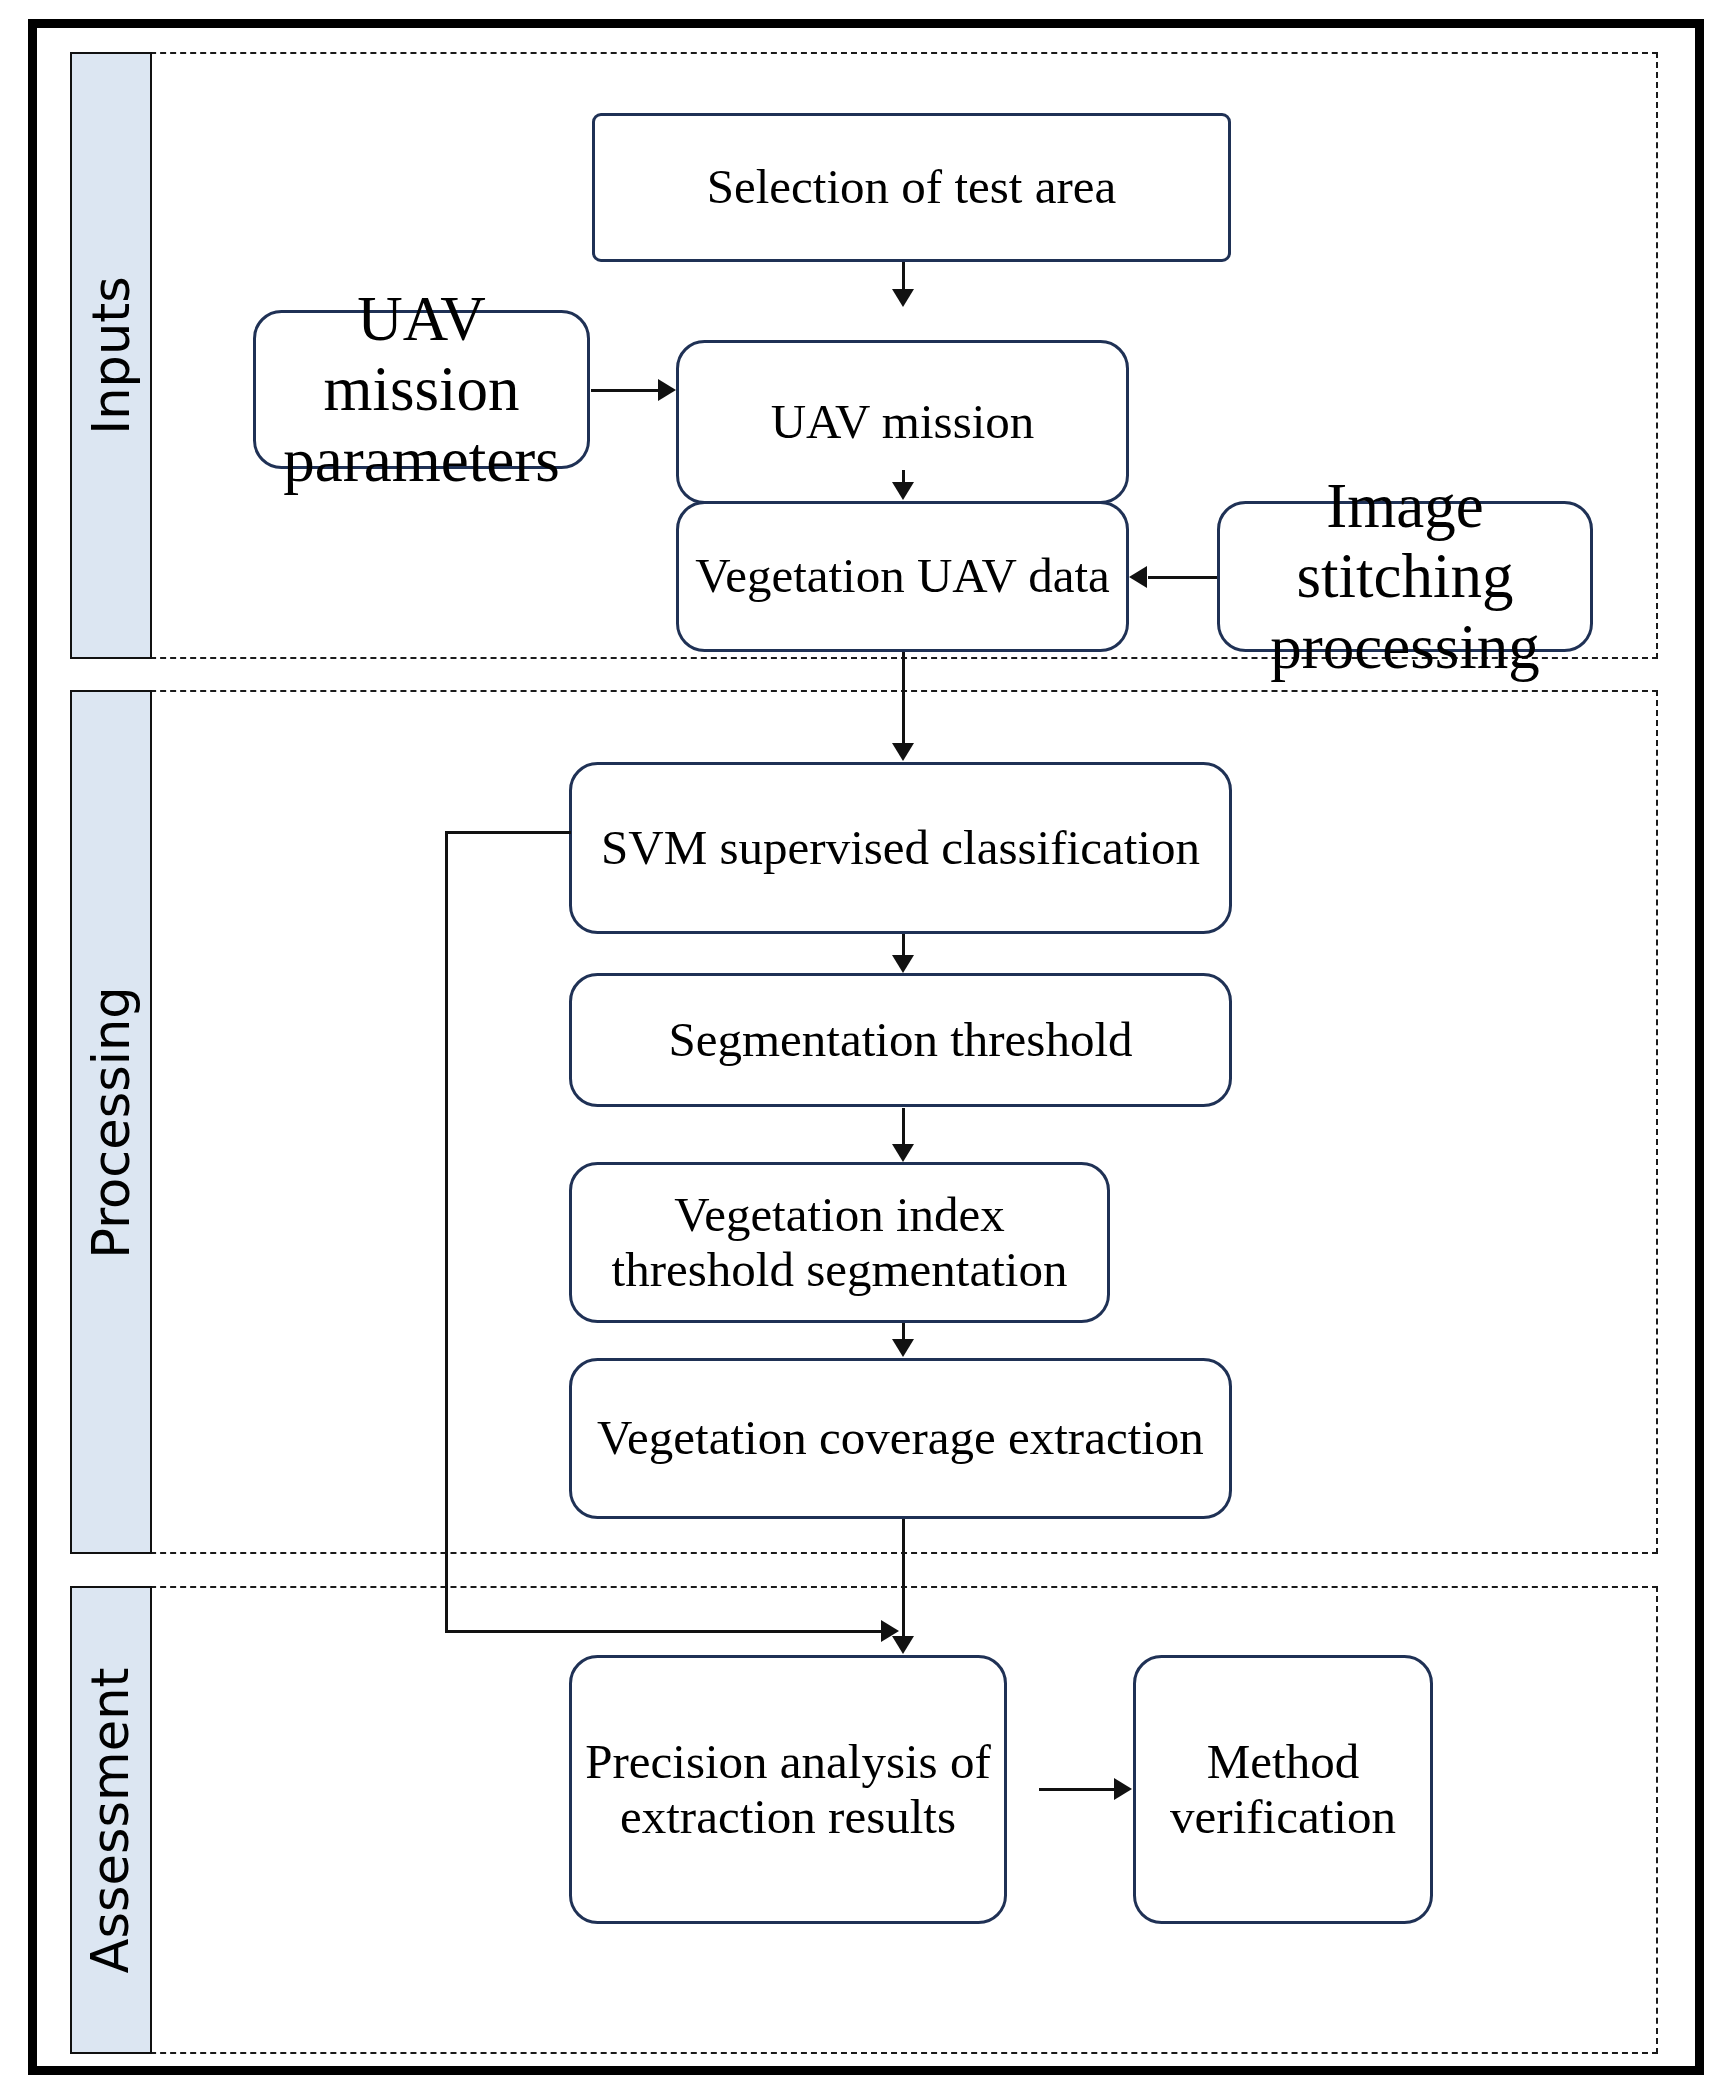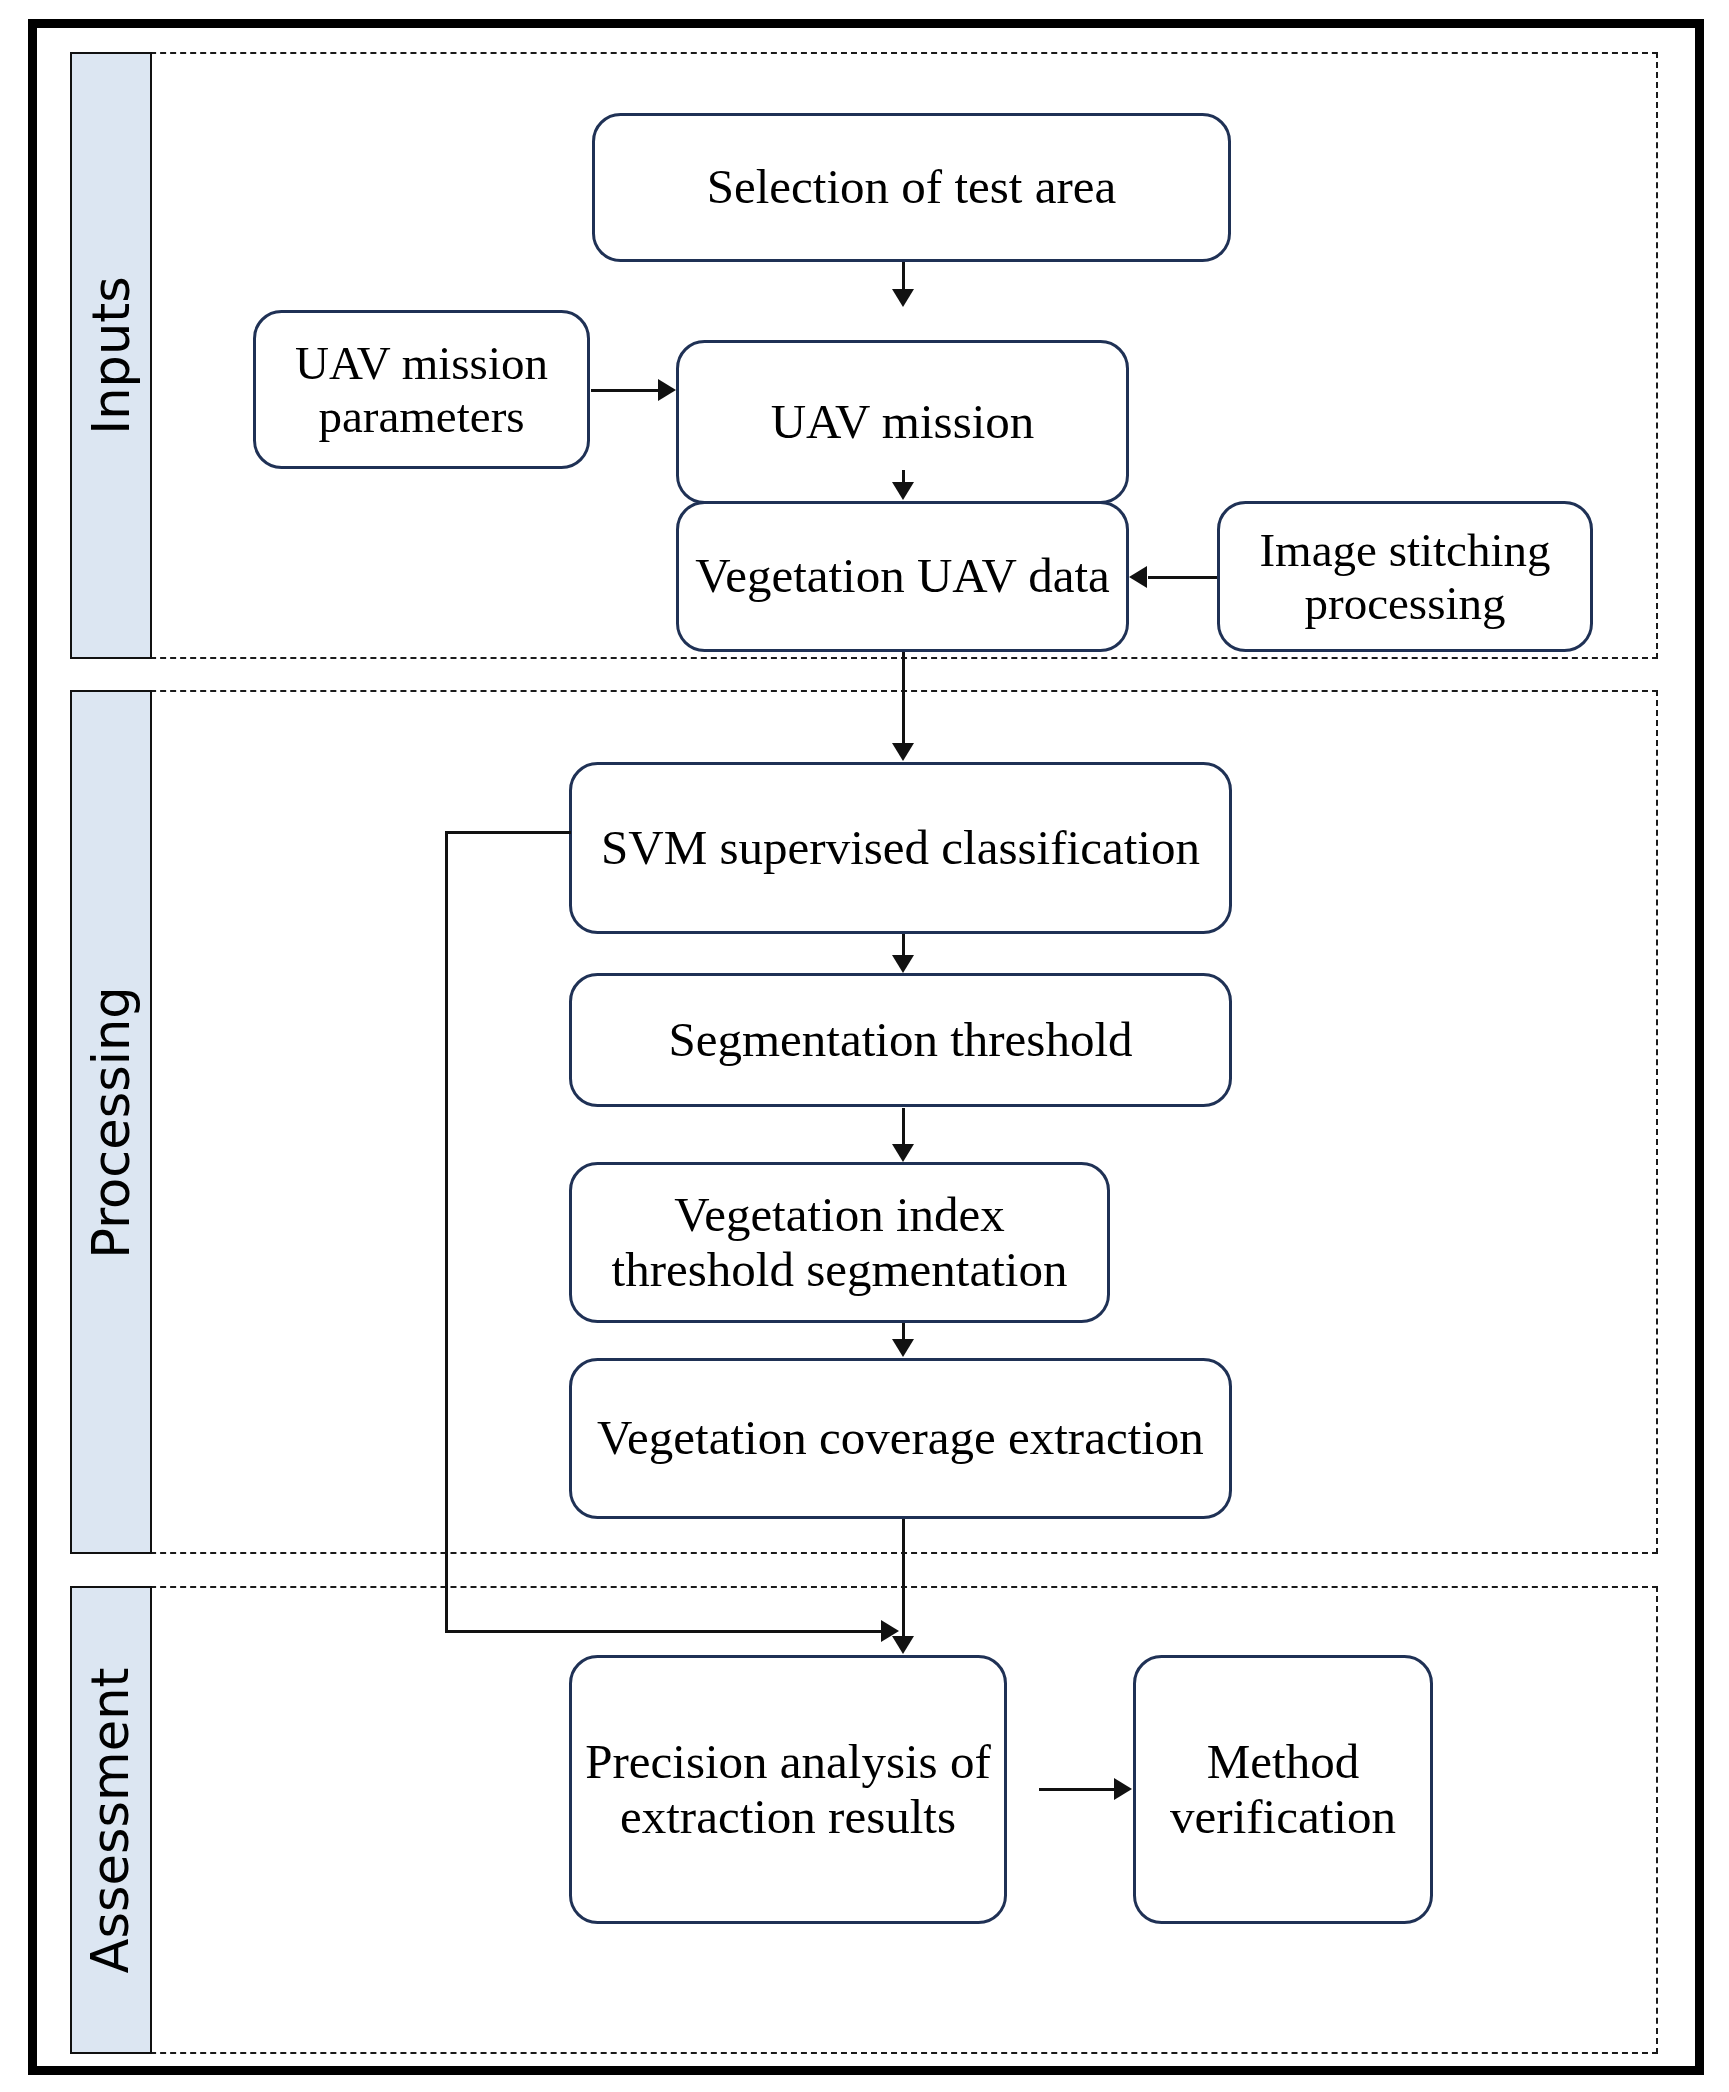--- a/index.html
+++ b/index.html
@@ -37,21 +37,21 @@
 
   
   .node{
     position:absolute;box-sizing:border-box;
     border:3.4px solid #1f3155;border-radius:28.5px;background:#ffffff;
     display:flex;align-items:center;justify-content:center;text-align:center;
     font-family:"Liberation Serif","DejaVu Serif",serif;
     color:#000;line-height:1.12;padding:3.4px 8.4px;
   }
   .n-fs-big{font-size:49px;}
-  .n-fs-mid{font-size:47px;}
+  .n-fs-mid{font-size:63px;}
 
   
   .ln{position:absolute;background:#111;}
   .vln{width:2.5px;}
   .hln{height:2.5px;}
   .arrow-d{
     position:absolute;width:0;height:0;
     border-left:11px solid transparent;border-right:11px solid transparent;
     border-top:18.5px solid #111;
   }
@@ -80,21 +80,21 @@
   <div class="band band-inputs">
     <span class="band-label">Inputs</span>
   </div>
   <div class="band band-processing">
     <span class="band-label">Processing</span>
   </div>
   <div class="band band-assessment">
     <span class="band-label">Assessment</span>
   </div>
 
-  <div class="node n-fs-big" style="left:592px;top:113px;width:639px;height:149px;">Selection of test area</div>
+  <div class="node n-fs-big" style="left:592px;top:113px;width:639px;height:149px;border-radius:9px;">Selection of test area</div>
 
   <div class="node n-fs-mid" style="left:253px;top:310px;width:337px;height:159px;">UAV mission parameters</div>
 
   <div class="node n-fs-big" style="left:676px;top:306px;width:453px;height:164px;margin-top:34px;">UAV mission</div>
 
   <div class="node n-fs-big" style="left:676px;top:501px;width:453px;height:151px;">Vegetation UAV data</div>
 
   <div class="node n-fs-mid" style="left:1217px;top:501px;width:376px;height:151px;">Image stitching processing</div>
 
   <div class="node n-fs-big" style="left:569px;top:762px;width:663px;height:172px;text-align:right;">SVM supervised classification</div>

